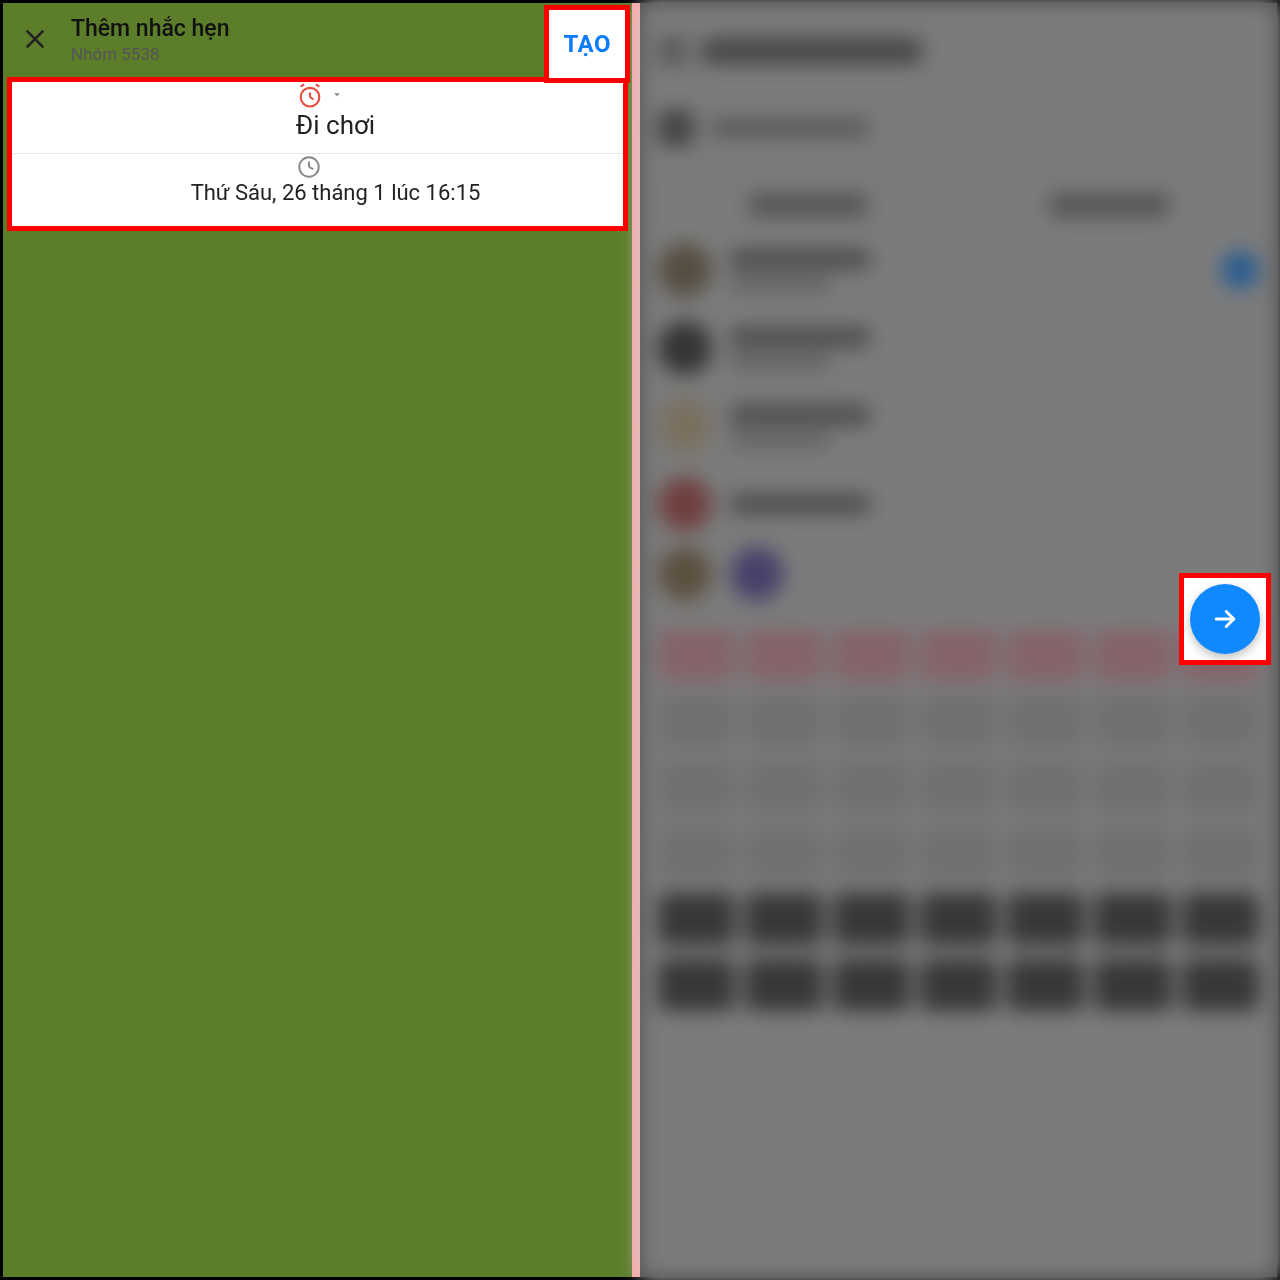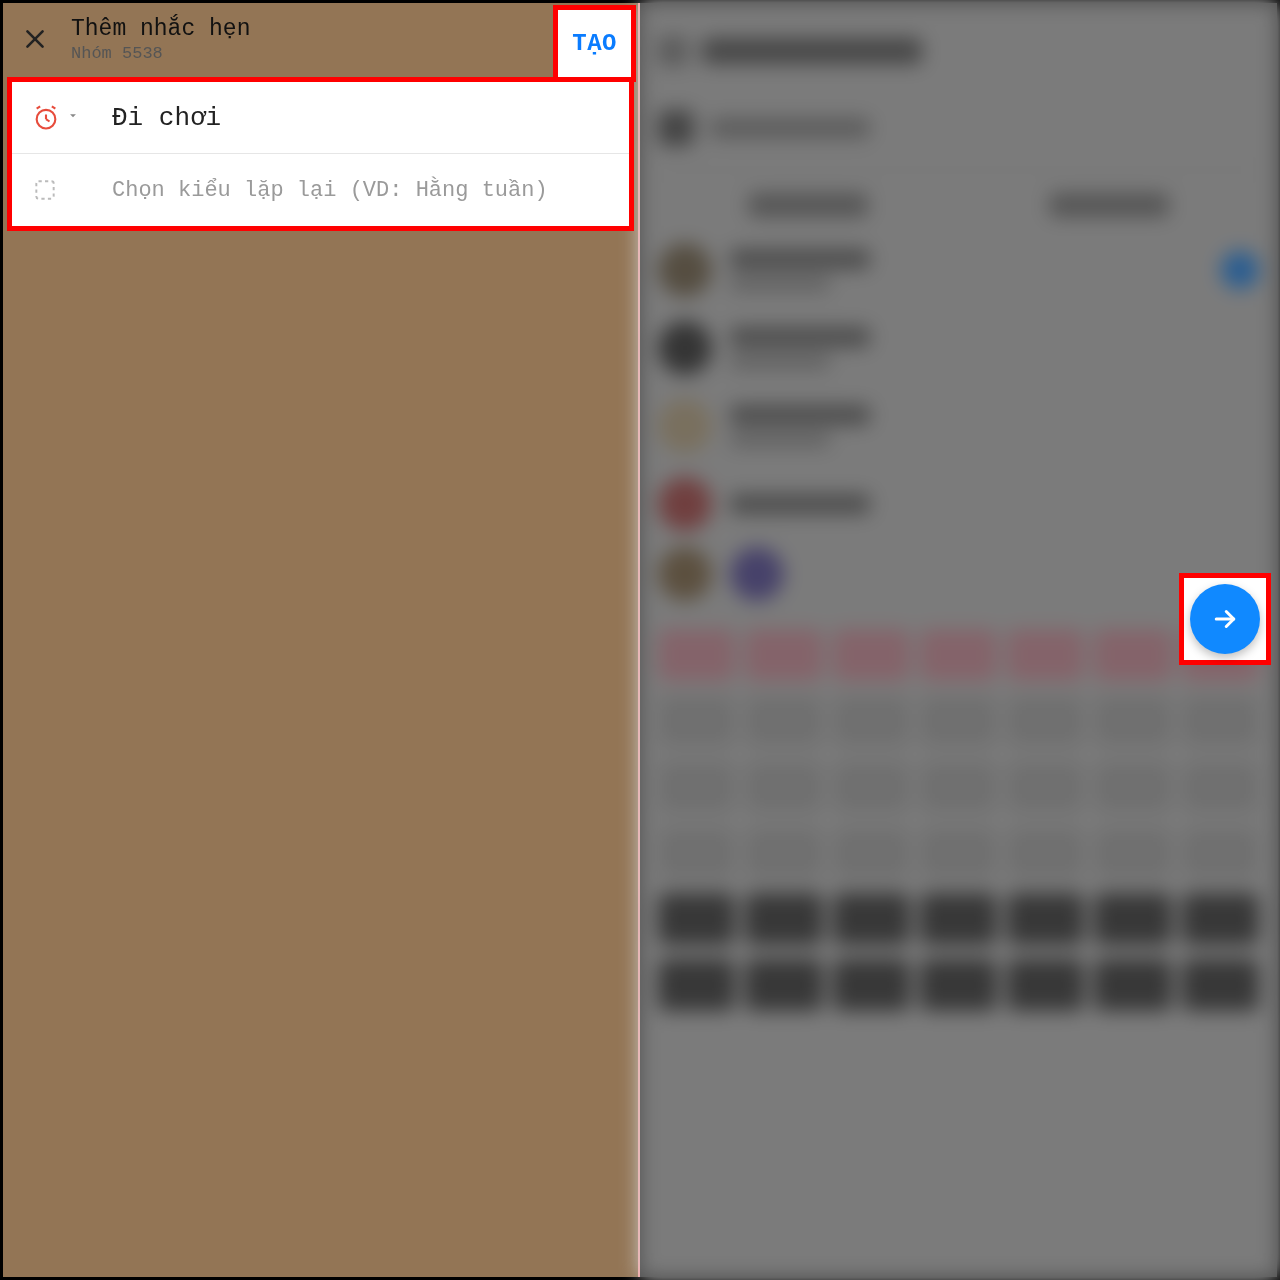--- a/index.html
+++ b/index.html
@@ -15,23 +15,22 @@
     height: 1280px;
     display: flex;
     border: 3px solid #000;
   }
   .panel {
     width: 50%;
     height: 100%;
     position: relative;
   }
   .panel-left {
-    border-right: 2px solid #fca5a5;
-    background: #fdba74;
-    font-family: Liberation Mono, monospace;
+    border-right: 8px solid #fca5a5;
+    background: #84cc16;
   }
   .panel-right {
     background: #6f6f6f;
     position: relative;
   }
 
   
   .left-overlay {
     position: absolute;
     top: 0; left: 0; right: 0; bottom: 0;
@@ -97,20 +96,21 @@
     z-index: 4;
     display: flex;
     flex-direction: column;
   }
   .form-row {
     display: flex;
     align-items: center;
     height: 72px;
     padding: 0 20px;
     border-bottom: 1px solid #e6e6e6;
+    flex-direction: column;
   }
   .form-row:last-child { border-bottom: none; }
   .row-icon {
     width: 44px;
     display: flex;
     align-items: center;
     justify-content: flex-start;
     color: #888;
   }
   .row-icon.alarm { color: #e74c3c; position: relative; }
@@ -300,29 +300,31 @@
           </svg>
           <span class="alarm-caret">
             <svg width="14" height="14" viewBox="0 0 24 24" fill="#888">
               <path d="M7 10l5 5 5-5z"></path>
             </svg>
           </span>
         </div>
         <div class="row-text large">Đi chơi</div>
       </div>
 
-
       <div class="form-row">
         <div class="row-icon">
-          <svg width="26" height="26" viewBox="0 0 24 24" fill="none" stroke="#bbb" stroke-width="1.8">
-            <rect x="4" y="4" width="16" height="16" rx="2" stroke-dasharray="3 3"></rect>
+          <svg width="26" height="26" viewBox="0 0 24 24" fill="none" stroke="#888" stroke-width="1.8">
+            <circle cx="12" cy="12" r="9"></circle>
+            <line x1="12" y1="7" x2="12" y2="12"></line>
+            <line x1="12" y1="12" x2="16" y2="14"></line>
           </svg>
         </div>
-        <div class="row-text placeholder">Chọn kiểu lặp lại (VD: Hằng tuần)</div>
-      </div>
+        <div class="row-text">Thứ Sáu, 26 tháng 1 lúc 16:15</div>
+      </div>
+
     </div>
 
     <div class="left-overlay"></div>
   </div>
 
   <div class="panel panel-right">
     <div class="right-blur">
       <div class="rb-top">
         <div class="rb-back"></div>
         <div class="rb-title"></div>

